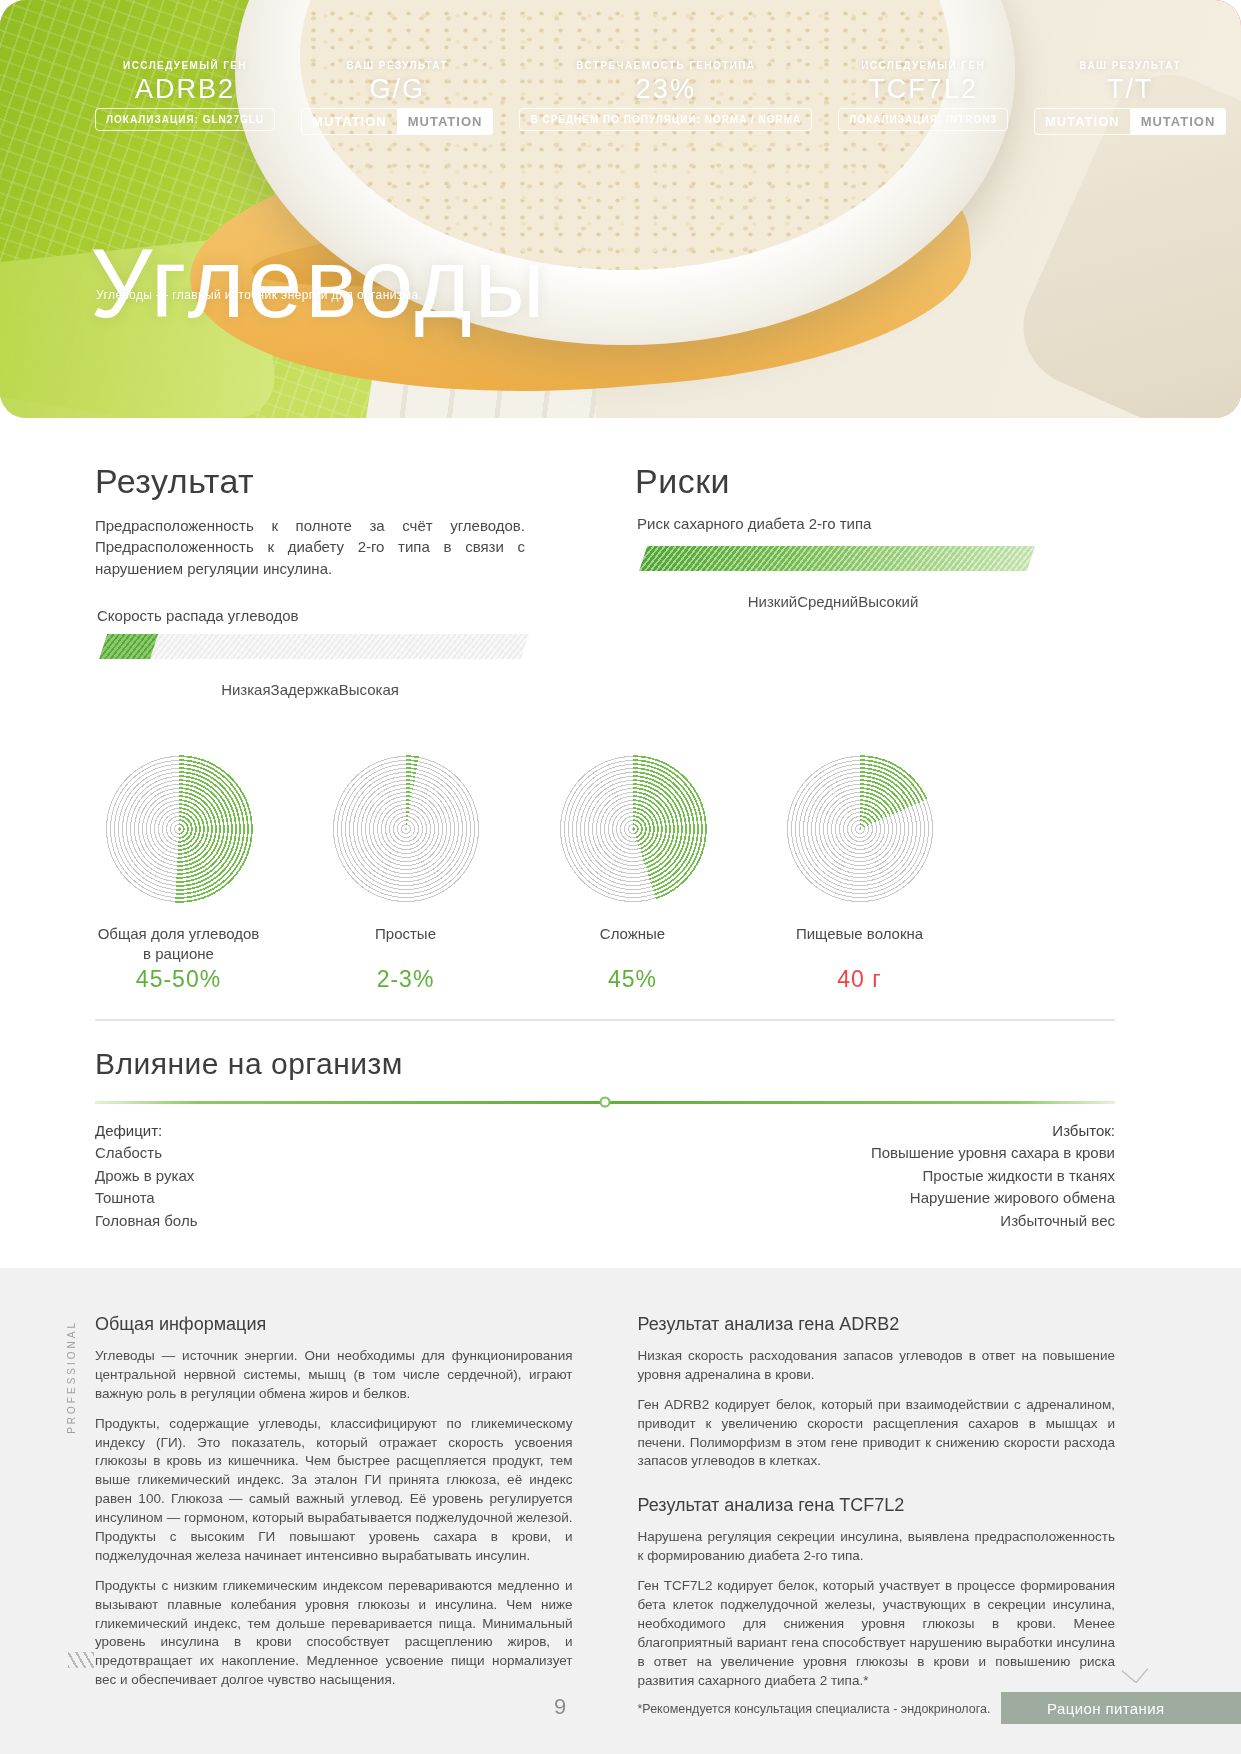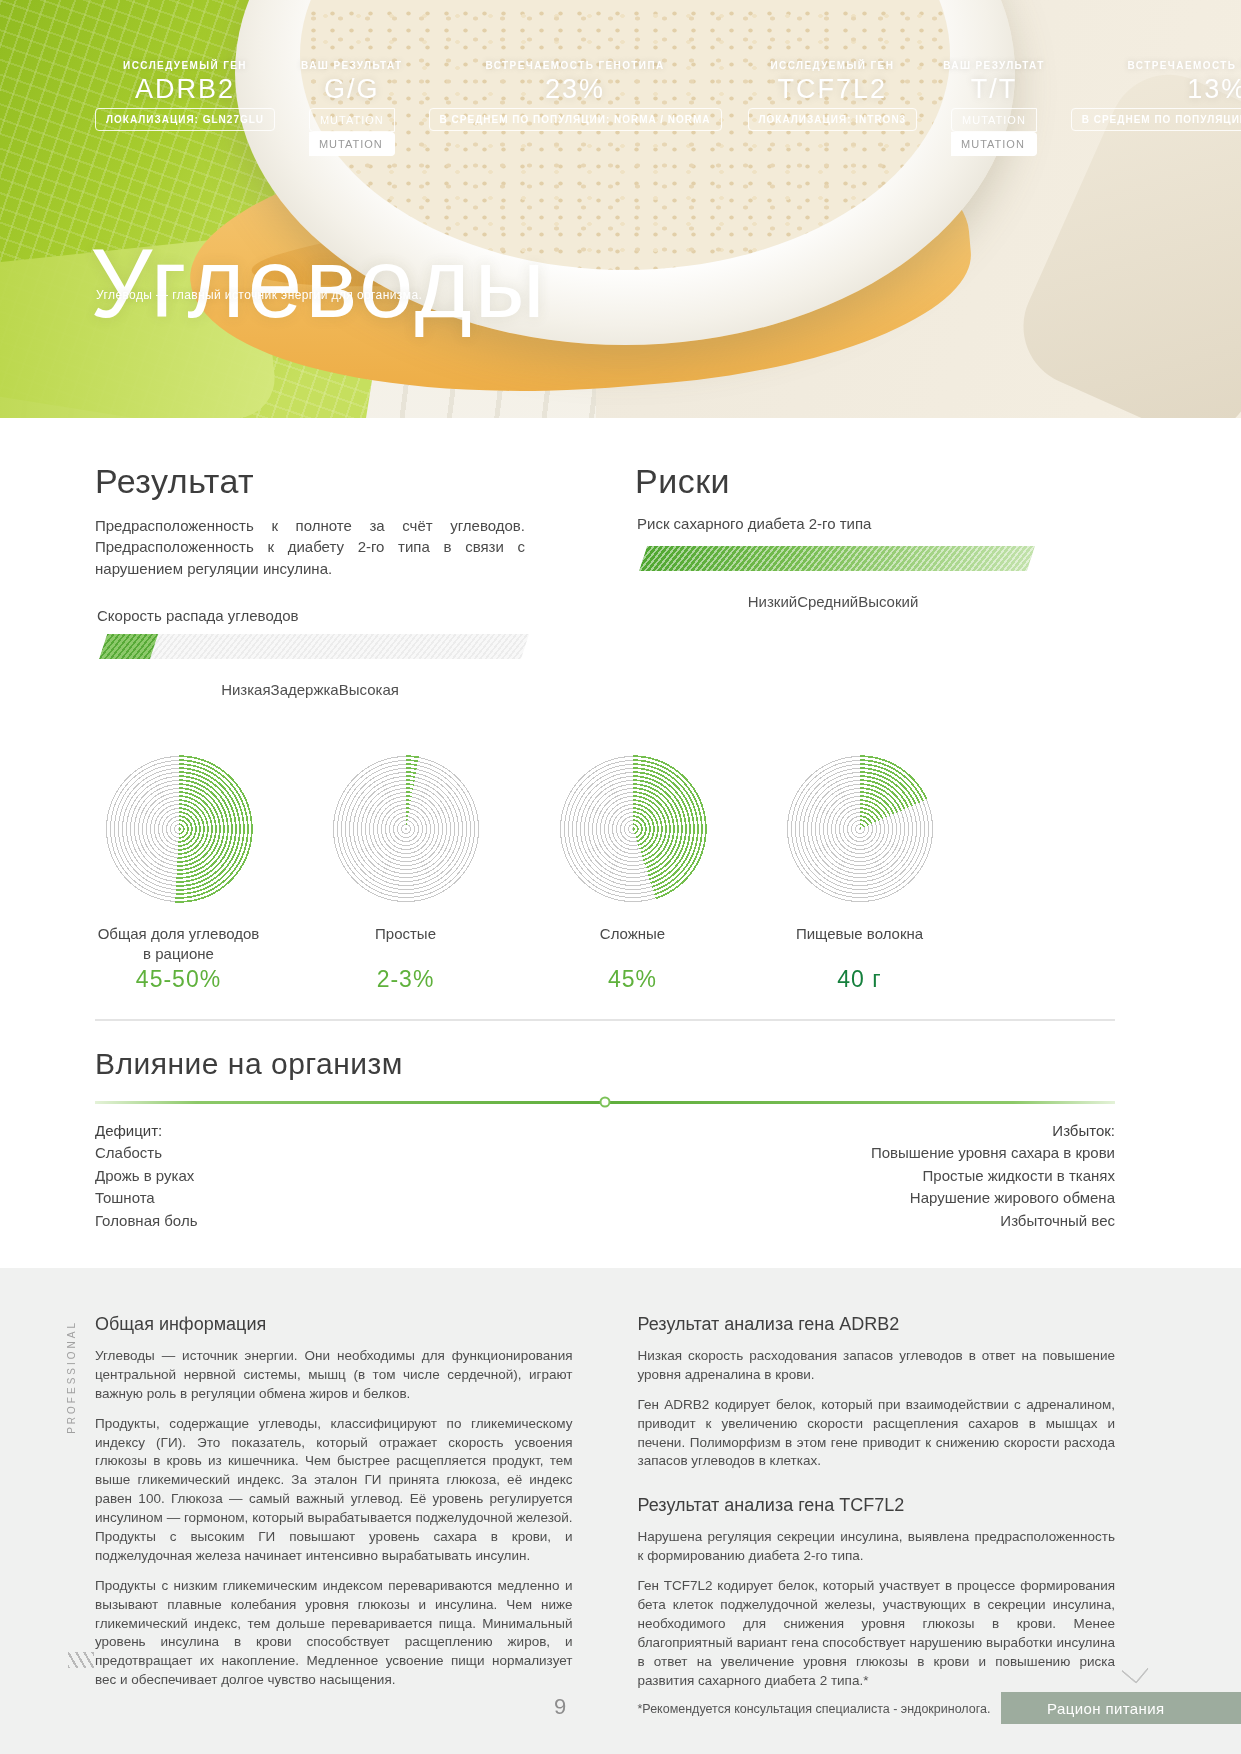--- a/index.html
+++ b/index.html
@@ -1,20 +1,20 @@
 <!DOCTYPE html>
 <html lang="ru"><head>
 <meta charset="utf-8">
 <style>
   html,body{margin:0;padding:0;background:#fff;}
   .page{position:relative;width:1241px;height:1754px;overflow:hidden;background:#fff;
         font-family:"Liberation Sans", sans-serif;color:#4a4a4a;}
 
   
-  .hero{position:relative;height:418px;overflow:hidden;background:#ec4899;}
+  .hero{position:relative;height:418px;overflow:hidden;background:#ec4899;border-radius:26px;}
   .ph{position:absolute;}
   .ph-base{inset:0;background:linear-gradient(105deg,#e7e2d4 0%,#efe9dc 45%,#f4eee1 100%);}
   .ph-wood{left:0;bottom:0;width:48%;height:42%;
            background:repeating-linear-gradient(97deg,#f5f2ea 0 42px,#e7e3d7 42px 47px);opacity:.9;}
   .ph-cloth{left:-70px;top:-50px;width:470px;height:470px;border-radius:36px;transform:rotate(9deg);
             background:linear-gradient(118deg,#88b51c 0%,#a7cc2e 45%,#c6df5e 85%);}
   .ph-cloth:after{content:"";position:absolute;inset:0;border-radius:36px;opacity:.35;
             background:repeating-linear-gradient(100deg,rgba(255,255,255,.5) 0 2px,transparent 2px 14px),
                        repeating-linear-gradient(10deg,rgba(255,255,255,.4) 0 2px,transparent 2px 14px);}
   .ph-cloth2{left:-30px;top:250px;width:300px;height:180px;border-radius:40px;transform:rotate(-6deg);
@@ -37,21 +37,21 @@
 
   
   .gene-row{position:absolute;left:95px;top:60px;display:flex;gap:26px;color:#fff;z-index:5;}
   .gcard{display:flex;flex-direction:column;align-items:center;gap:5px;}
   .gcard .glabel{font-size:10px;letter-spacing:1.4px;font-weight:700;white-space:nowrap;
                  text-shadow:0 0 6px rgba(0,0,0,.15);}
   .gcard .gvalue{font-size:27px;font-weight:300;letter-spacing:2px;line-height:1;
                  text-shadow:0 0 8px rgba(0,0,0,.15);}
   .gbadge{font-size:10px;letter-spacing:1px;font-weight:700;border:1px solid rgba(255,255,255,.85);
           border-radius:4px;padding:5px 10px;white-space:nowrap;}
-  .gtoggle{display:flex;font-size:11px;letter-spacing:1px;font-weight:400;flex-direction:column;}
+  .gtoggle{display:flex;font-size:13px;letter-spacing:1px;font-weight:700;}
   .gtoggle .seg{padding:5px 10px;border:1px solid rgba(255,255,255,.85);border-radius:4px 0 0 4px;white-space:nowrap;}
   .gtoggle .seg.active{background:#fff;color:#9a9a9a;border-color:#fff;border-radius:0 4px 4px 0;border-left:none;}
 
   .hero-title{position:absolute;left:90px;top:168px;z-index:5;color:#fff;font-size:98px;font-weight:100;
               letter-spacing:3px;line-height:1;text-shadow:0 0 14px rgba(80,80,40,.12);}
   .hero-sub{position:absolute;left:96px;top:288px;z-index:5;color:#fff;font-size:12px;font-weight:300;
             letter-spacing:.4px;text-shadow:0 0 8px rgba(80,80,40,.2);}
 
   
   .main{padding:0 126px 0 95px;}
@@ -233,21 +233,21 @@
           <div class="wedge" style="--angle: 162deg;"></div>
         </div>
         <div class="chart-label">Сложные</div>
         <div class="chart-value" style="color: rgb(95, 177, 60);">45%</div>
       </div>
       <div class="chart-col">
         <div class="ringchart">
           <div class="wedge" style="--angle: 66deg;"></div>
         </div>
         <div class="chart-label">Пищевые волокна</div>
-        <div class="chart-value" style="color: #15803d;">40 г</div>
+        <div class="chart-value" style="color: #ef4444;">40 г</div>
       </div>
     </section>
 
     <hr class="thin-divider">
 
     <section class="influence">
       <h2 class="sect">Влияние на организм</h2>
       <div class="green-rule">
         <span class="dot"></span>
       </div>

